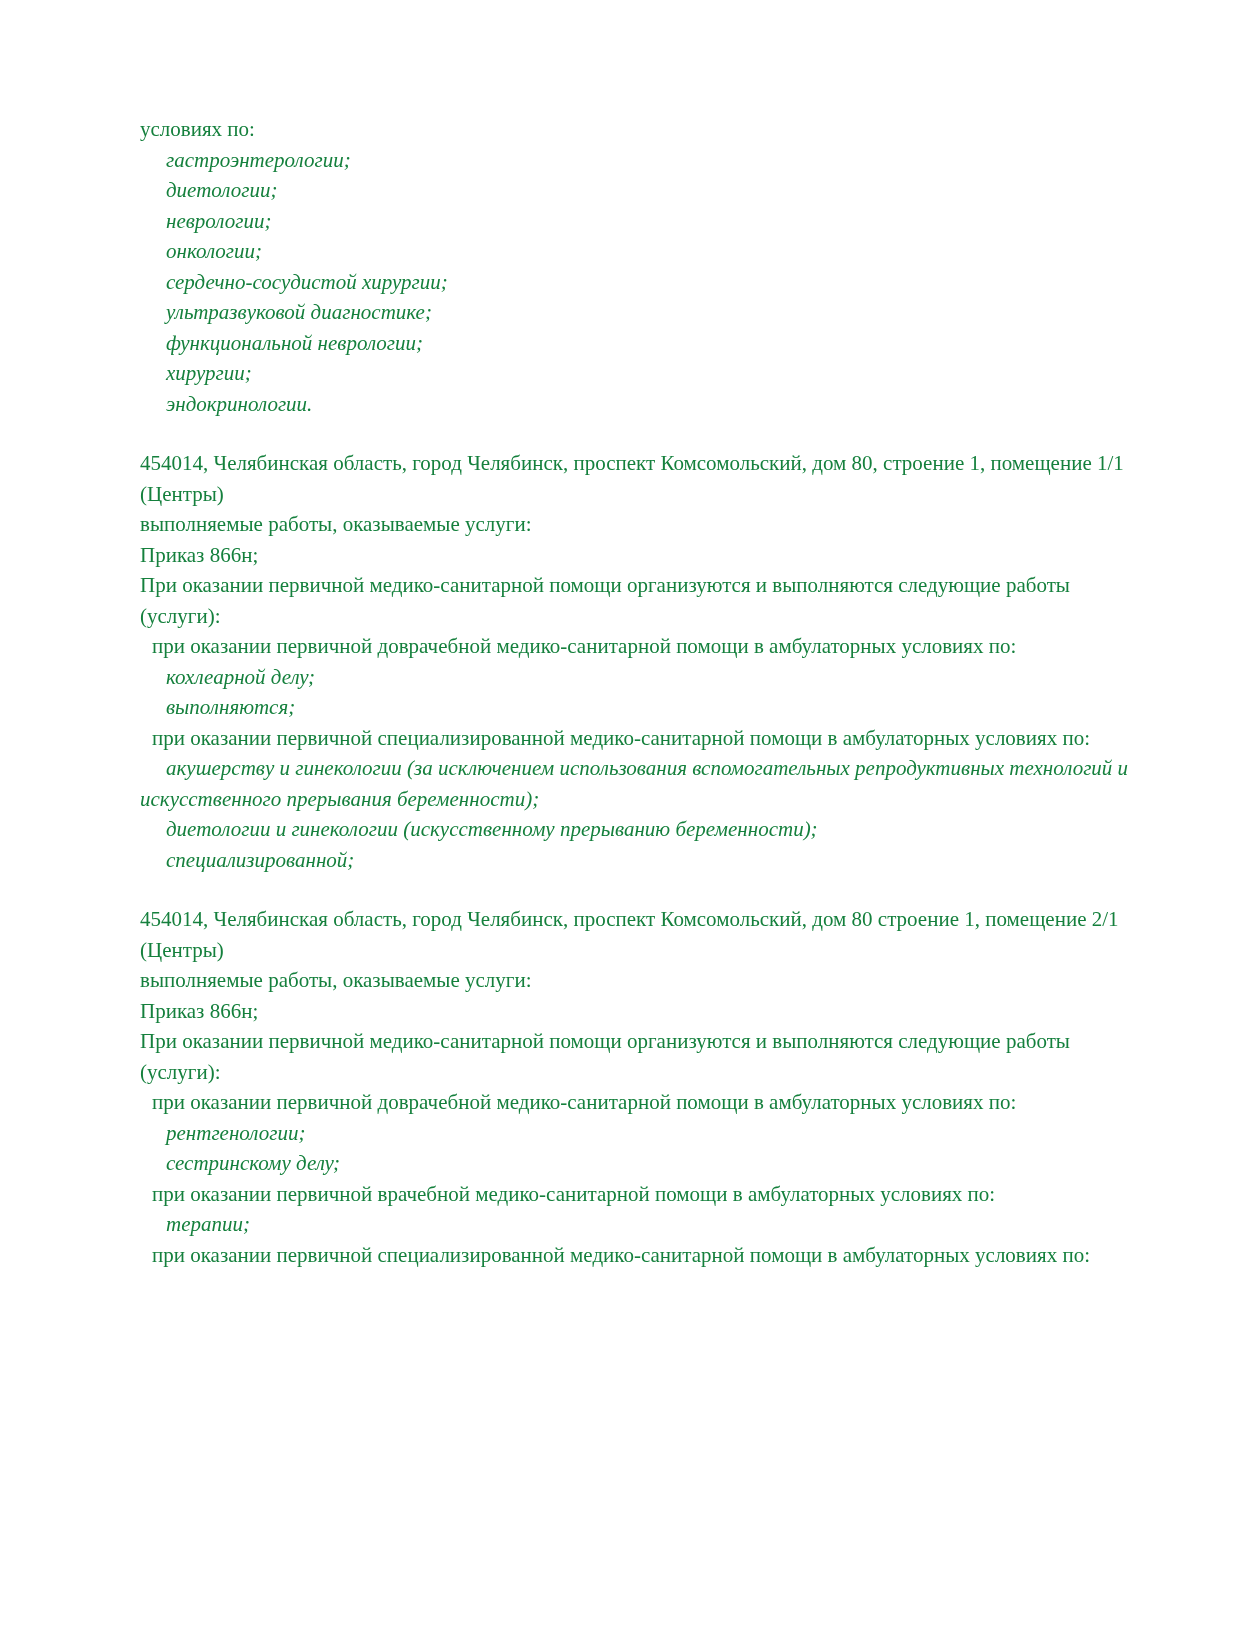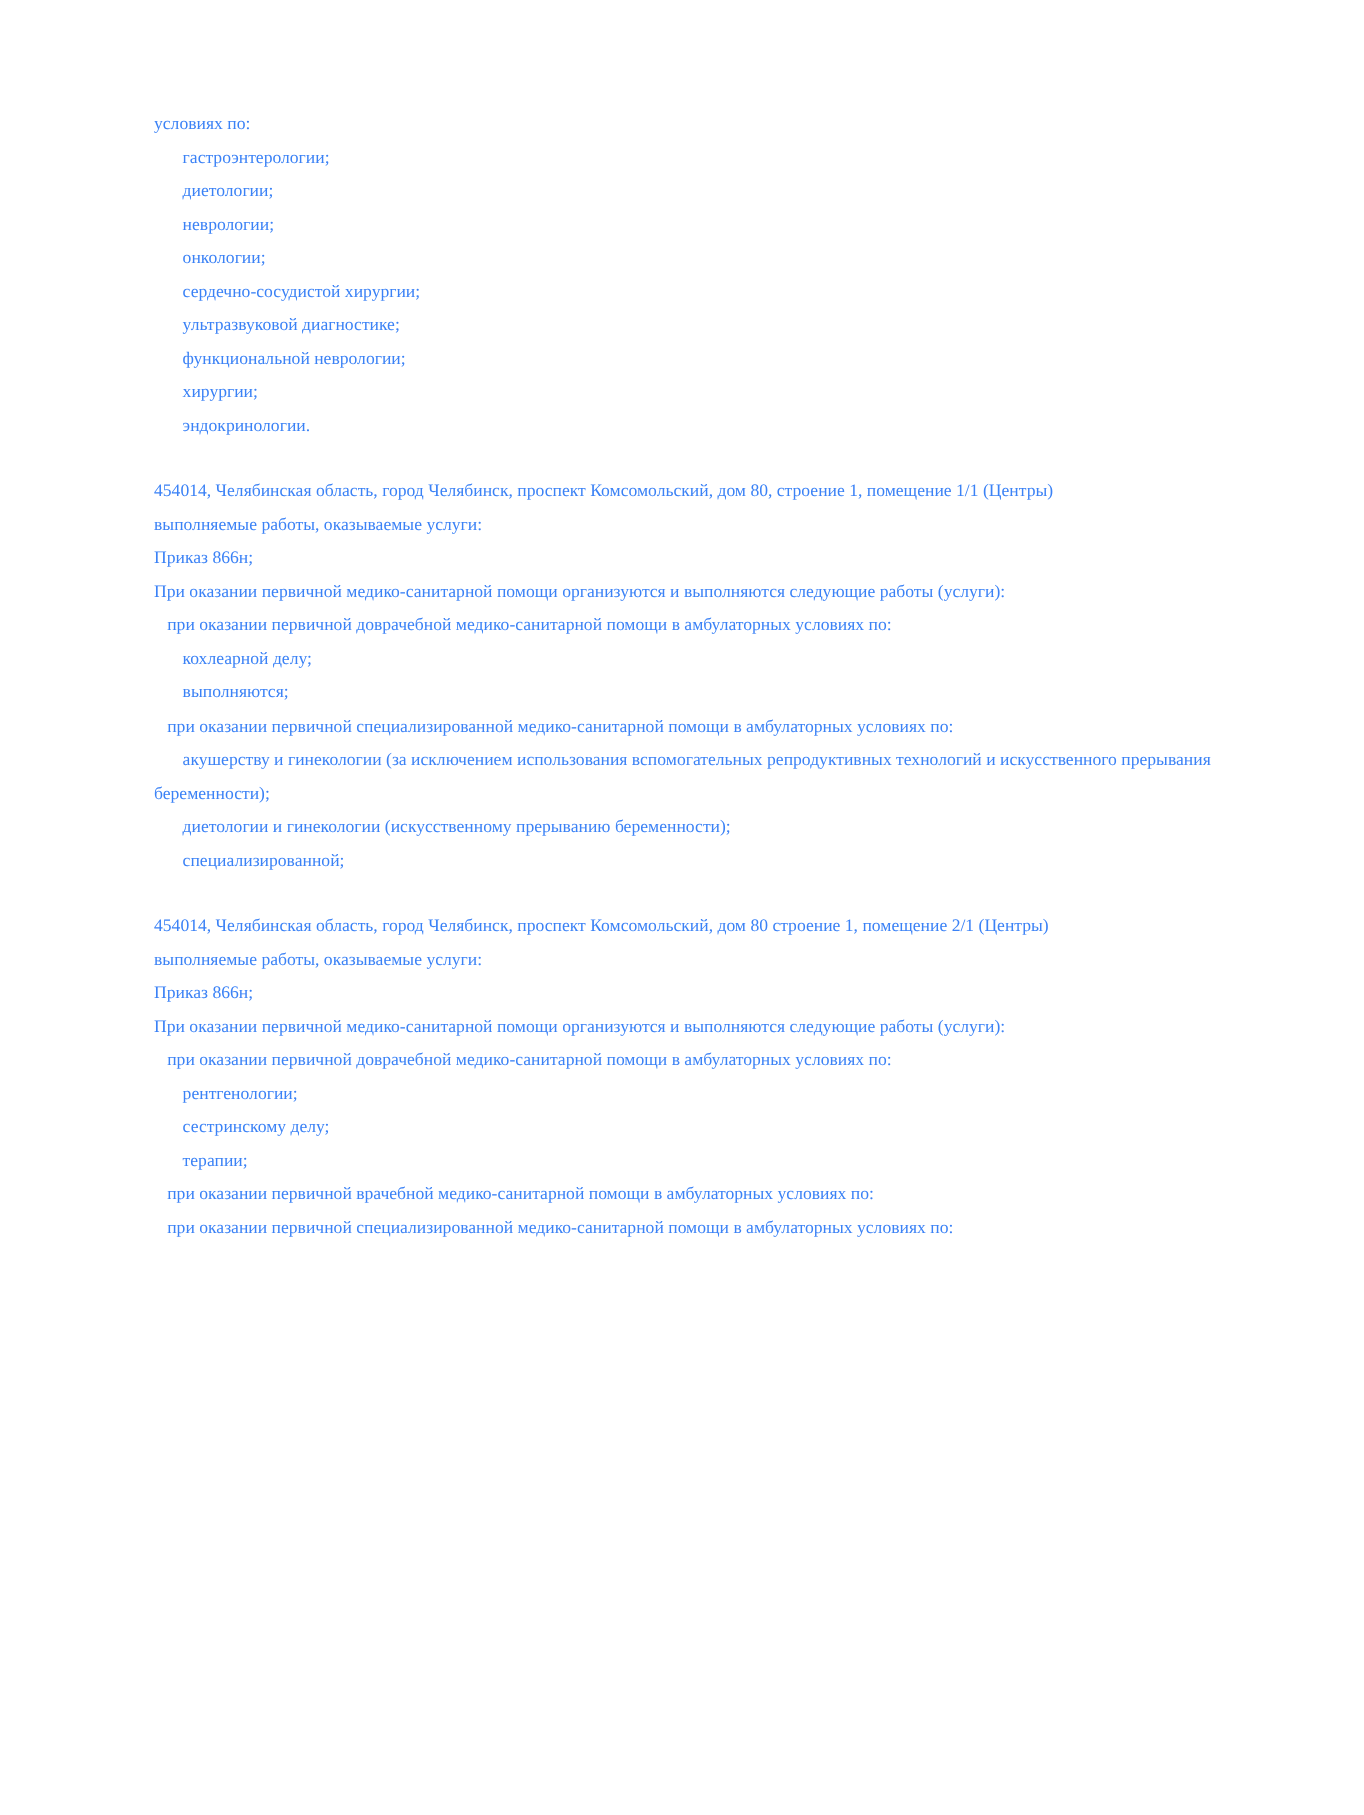--- a/index.html
+++ b/index.html
@@ -10,39 +10,39 @@
   .page {
     position: relative;
     width: 1240px;
     height: 1650px;
     background: #ffffff;
     box-sizing: border-box;
     overflow: hidden;
   }
   .doc-body {
     position: absolute;
-    top: 98px;
+    top: 114px;
     left: 140px;
     width: 990px;
     font-family: "Liberation Serif", "DejaVu Serif", serif;
-    font-size: 16px;
+    font-size: 21px;
     line-height: 30.5px;
-    color: #3b82f6;
+    color: #15803d;
   }
   .section {
     margin: 0 0 29px 0;
   }
   .line {
     margin: 0;
     padding: 0;
     white-space: pre-wrap;
   }
   .indent-0 { text-indent: 0; }
   .indent-1 { text-indent: 12px; }
-  .indent-2 { text-indent: 26px; }
+  .indent-2 { text-indent: 26px; font-style: italic; }
 </style>
 </head>
 <body>
 
 <div class="page">
   <div class="doc-body">
       <div class="section">
         <p class="line indent-0">условиях по:</p>
         <p class="line indent-2">гастроэнтерологии;</p>
         <p class="line indent-2">диетологии;</p>
@@ -68,18 +68,18 @@
         <p class="line indent-2">специализированной;</p>
       </div>
       <div class="section">
         <p class="line indent-0">454014, Челябинская область, город Челябинск, проспект Комсомольский, дом 80 строение 1, помещение 2/1 (Центры)</p>
         <p class="line indent-0">выполняемые работы, оказываемые услуги:</p>
         <p class="line indent-0">Приказ 866н;</p>
         <p class="line indent-0">При оказании первичной медико-санитарной помощи организуются и выполняются следующие работы (услуги):</p>
         <p class="line indent-1">при оказании первичной доврачебной медико-санитарной помощи в амбулаторных условиях по:</p>
         <p class="line indent-2">рентгенологии;</p>
         <p class="line indent-2">сестринскому делу;</p>
+        <p class="line indent-1">при оказании первичной врачебной медико-санитарной помощи в амбулаторных условиях по:</p>
         <p class="line indent-2">терапии;</p>
-        <p class="line indent-1">при оказании первичной врачебной медико-санитарной помощи в амбулаторных условиях по:</p>
         <p class="line indent-1">при оказании первичной специализированной медико-санитарной помощи в амбулаторных условиях по:</p>
       </div>
     </div>
 </div>
 
 </body></html>

